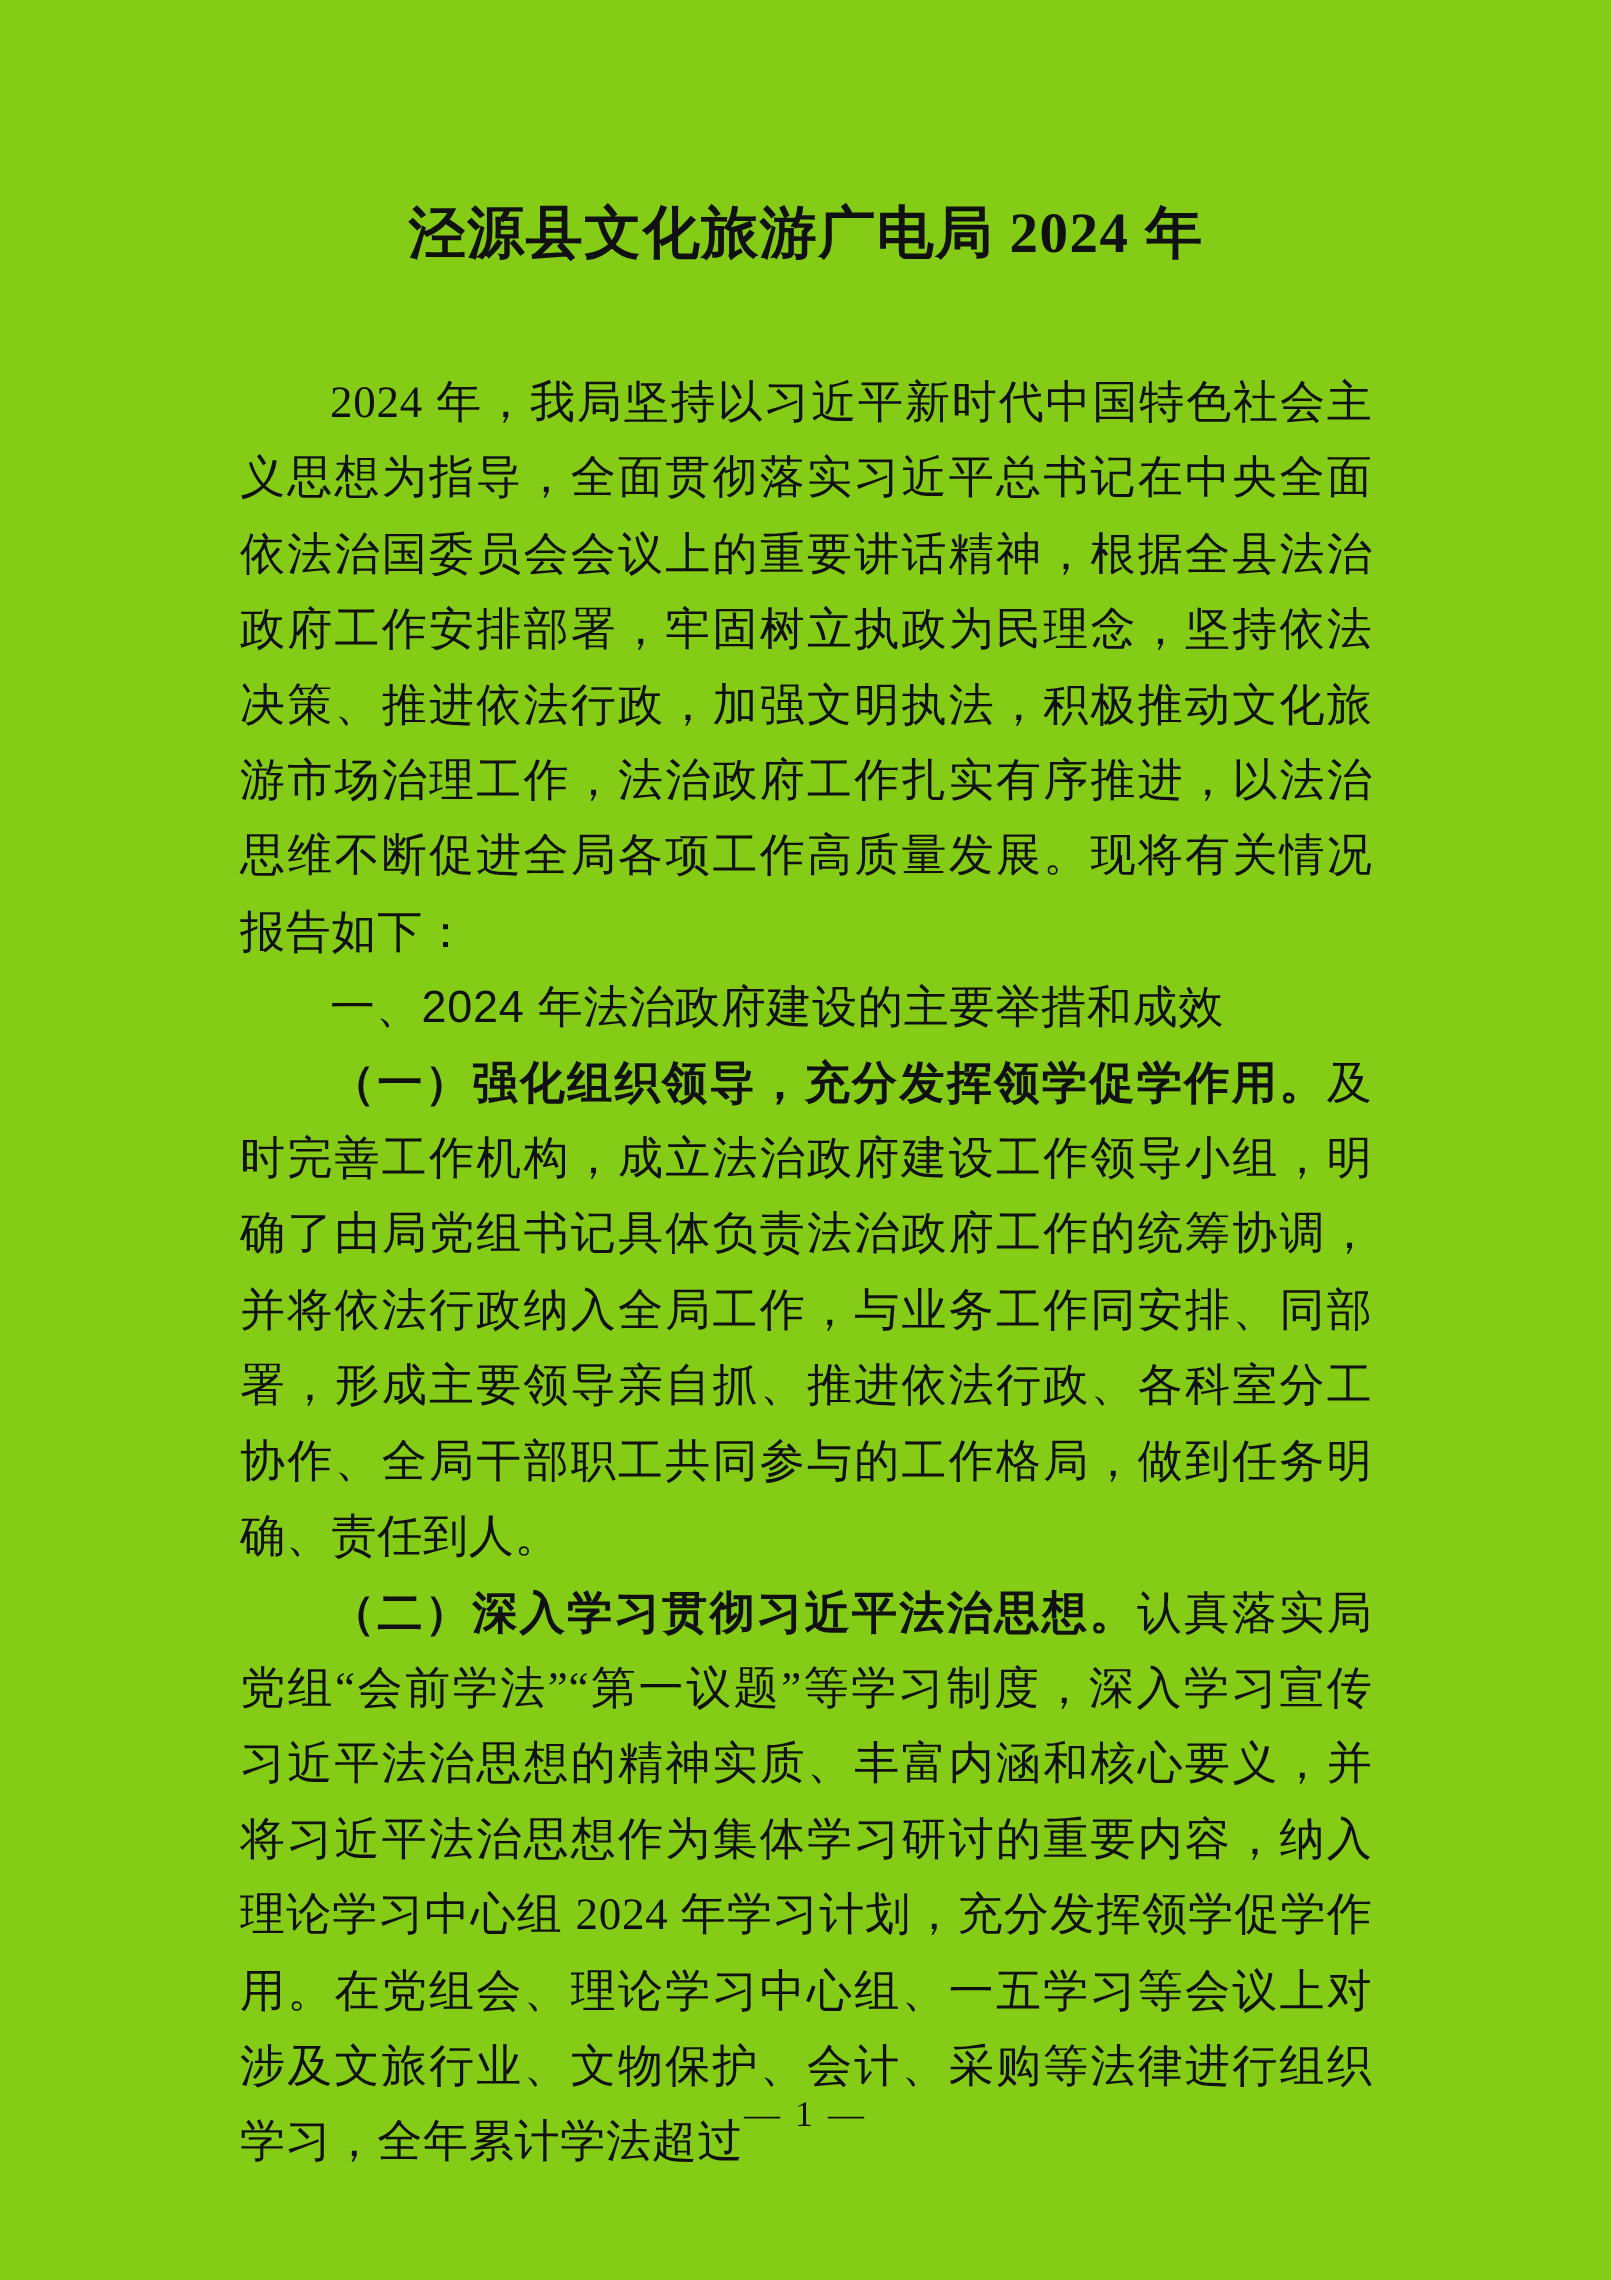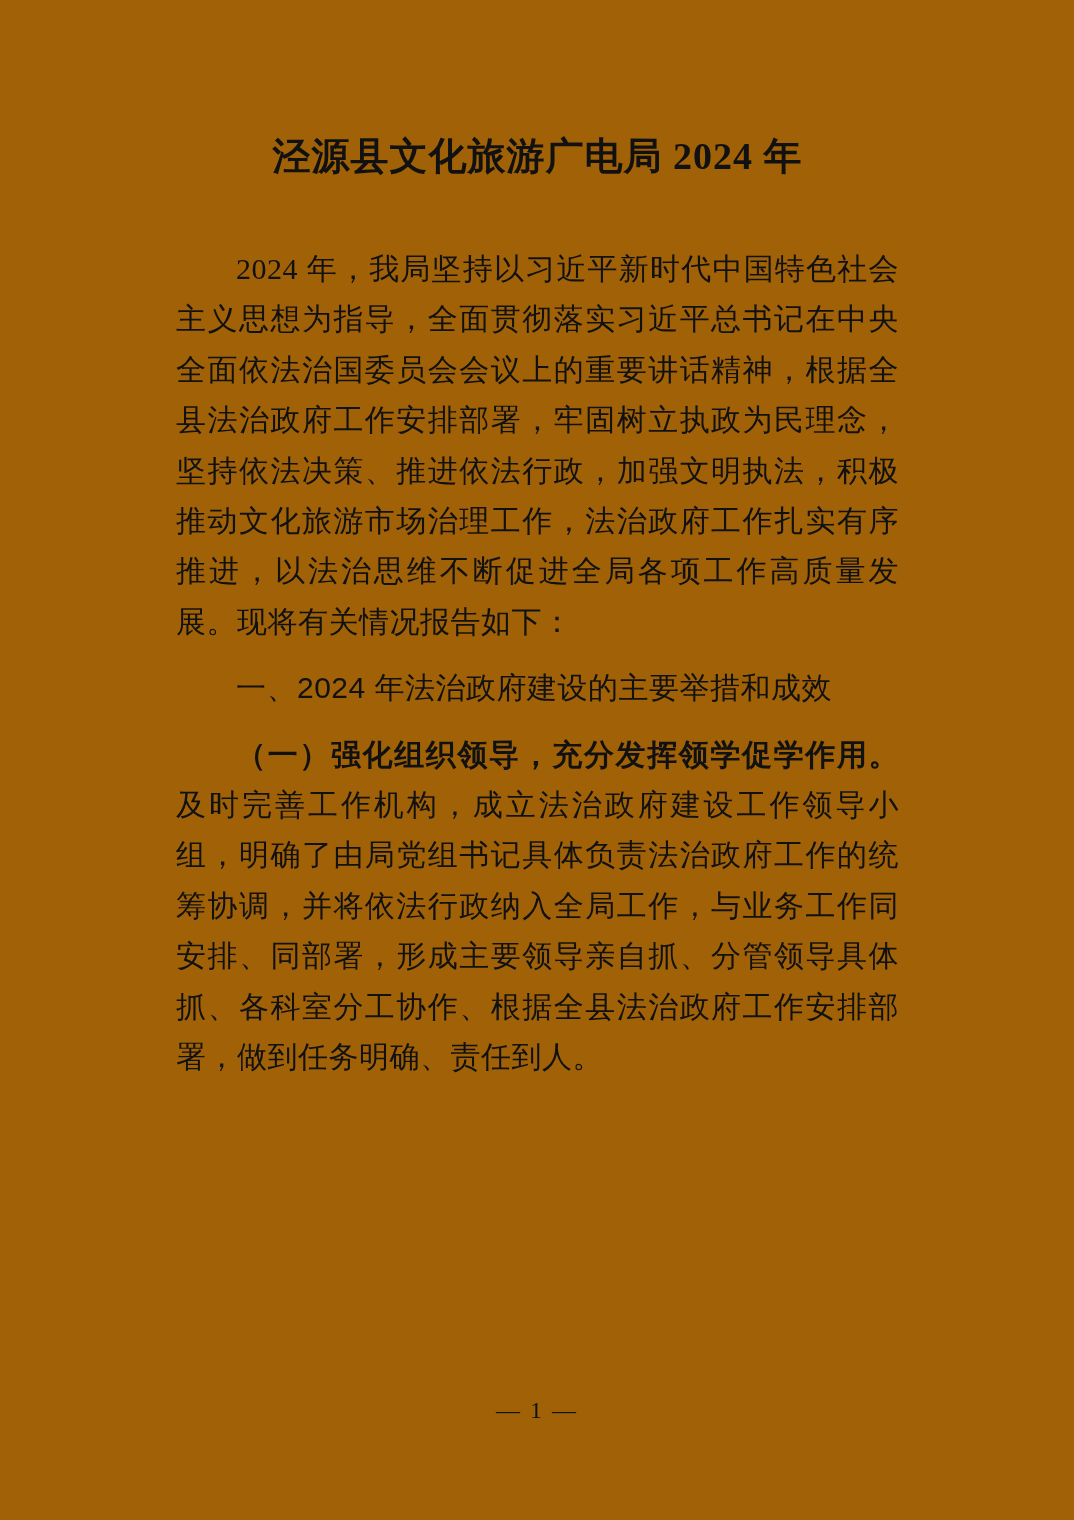--- a/index.html
+++ b/index.html
@@ -5,21 +5,21 @@
   html, body {
     margin: 0;
     padding: 0;
     background: #e9e9e9;
   }
   .page {
     position: relative;
     width: 1074px;
     height: 1520px;
     margin: 0 auto;
-    background: #a16207;
+    background: #84cc16;
     color: #111111;
     overflow: hidden;
     font-family: "Liberation Serif", "DejaVu Serif", serif;
   }
   .content {
     position: absolute;
     left: 160px;
     right: 159px;
     top: 128px;
   }
@@ -29,21 +29,21 @@
     font-size: 38px;
     line-height: 56px;
     font-weight: bold;
     font-family: "Liberation Serif", "DejaVu Serif", serif;
     letter-spacing: 1px;
   }
   .doc-title .title-line {
     display: block;
   }
   .body-text p {
-    margin: 16px;
+    margin: 0;
     font-size: 30px;
     line-height: 50.4px;
     text-align: justify;
     text-indent: 2em;
     letter-spacing: 0.5px;
   }
   .section-heading {
     font-weight: normal;
     font-family: "Liberation Sans", "DejaVu Sans", sans-serif;
     letter-spacing: 0.5px;
@@ -71,20 +71,21 @@
 
     <h1 class="doc-title">
       <span class="title-line">泾源县文化旅游广电局 2024 年</span>
     </h1>
 
     <div class="body-text">
       <p>2024 年，我局坚持以习近平新时代中国特色社会主义思想为指导，全面贯彻落实习近平总书记在中央全面依法治国委员会会议上的重要讲话精神，根据全县法治政府工作安排部署，牢固树立执政为民理念，坚持依法决策、推进依法行政，加强文明执法，积极推动文化旅游市场治理工作，法治政府工作扎实有序推进，以法治思维不断促进全局各项工作高质量发展。现将有关情况报告如下：</p>
 
       <p class="section-heading">一、2024 年法治政府建设的主要举措和成效</p>
 
-      <p><span class="sub-lead">（一）强化组织领导，充分发挥领学促学作用。</span><span>及时完善工作机构，成立法治政府建设工作领导小组，明确了由局党组书记具体负责法治政府工作的统筹协调，并将依法行政纳入全局工作，与业务工作同安排、同部署，形成主要领导亲自抓、分管领导具体抓、各科室分工协作、根据全县法治政府工作安排部署，做到任务明确、责任到人。</span></p>
+      <p><span class="sub-lead">（一）强化组织领导，充分发挥领学促学作用。</span><span>及时完善工作机构，成立法治政府建设工作领导小组，明确了由局党组书记具体负责法治政府工作的统筹协调，并将依法行政纳入全局工作，与业务工作同安排、同部署，形成主要领导亲自抓、推进依法行政、各科室分工协作、全局干部职工共同参与的工作格局，做到任务明确、责任到人。</span></p>
 
+      <p><span class="sub-lead">（二）深入学习贯彻习近平法治思想。</span><span>认真落实局党组“会前学法”“第一议题”等学习制度，深入学习宣传习近平法治思想的精神实质、丰富内涵和核心要义，并将习近平法治思想作为集体学习研讨的重要内容，纳入理论学习中心组 2024 年学习计划，充分发挥领学促学作用。在党组会、理论学习中心组、一五学习等会议上对涉及文旅行业、文物保护、会计、采购等法律进行组织学习，全年累计学法超过</span></p>
     </div>
 
   </div>
 
   <div class="page-footer">— 1 —</div>
 </div>
 
 </body></html>

